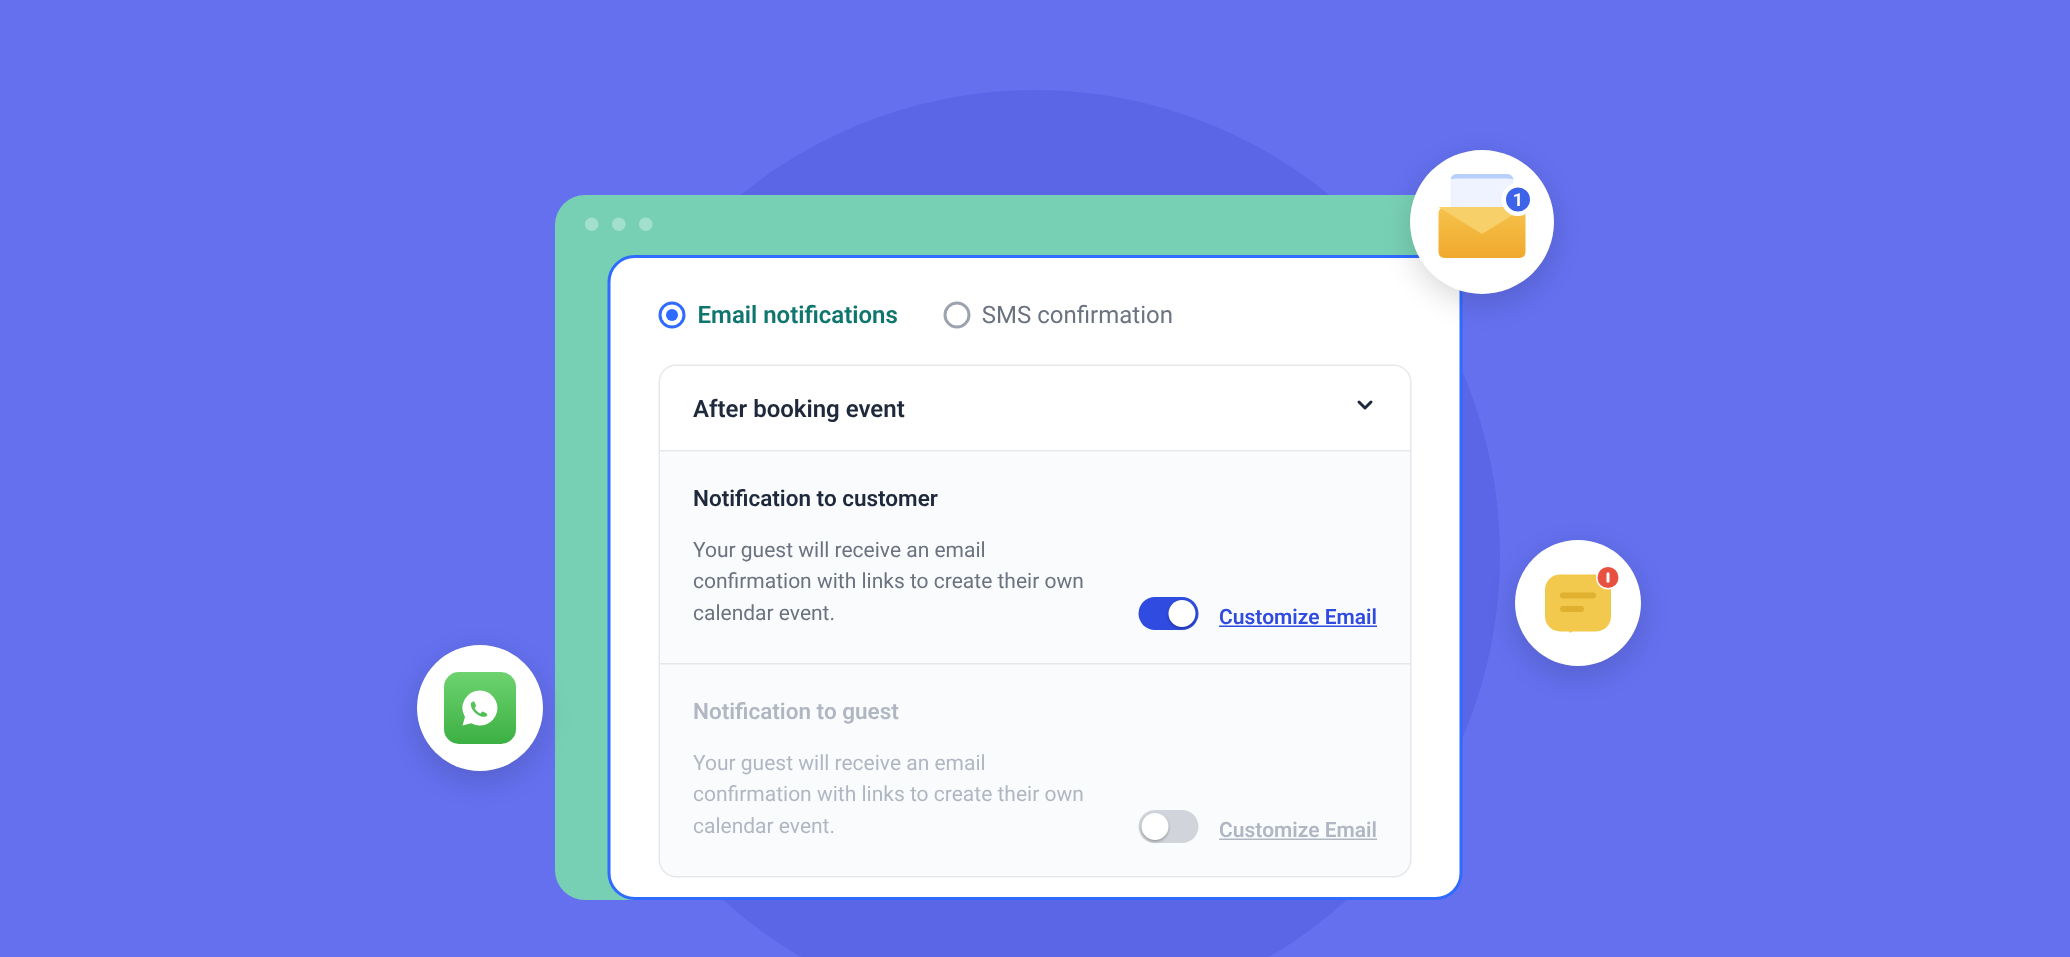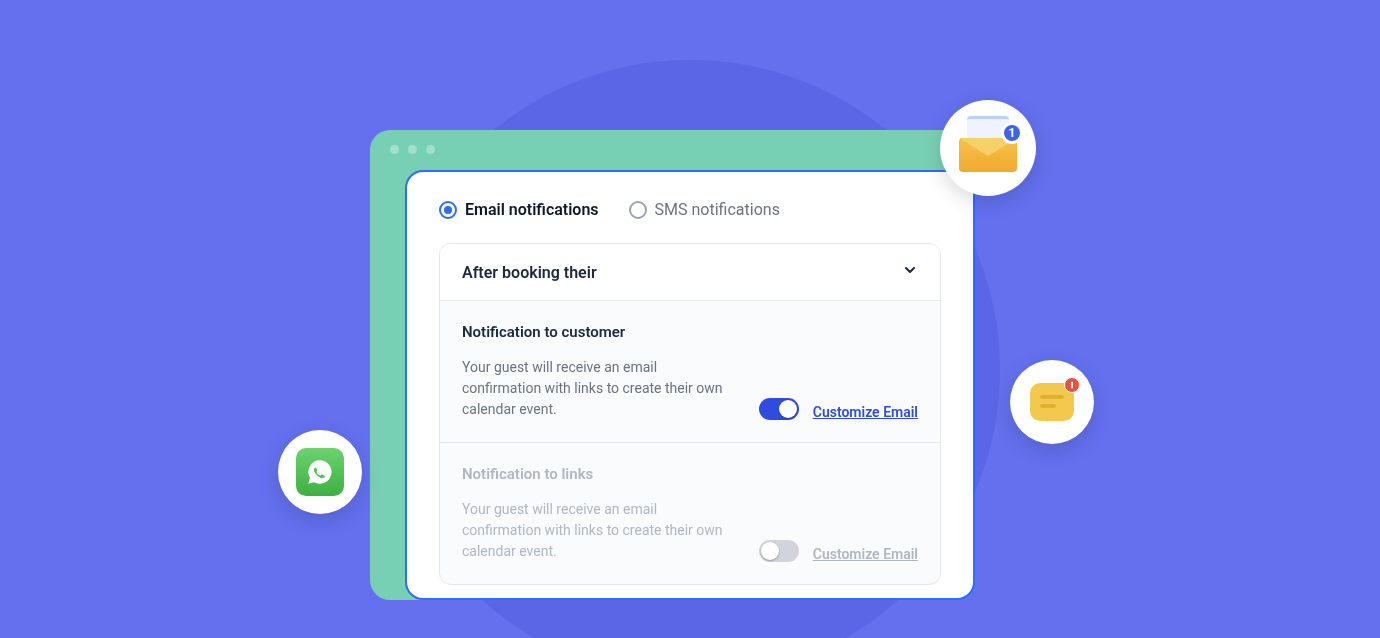--- a/index.html
+++ b/index.html
@@ -61,21 +61,21 @@
     align-items: center;
     gap: 8px;
     cursor: pointer;
   }
   .radio {
     width: 18px; height: 18px; border-radius: 50%;
     border: 2px solid #2f6bff;
     display: flex; align-items: center; justify-content: center;
   }
   .radio .dot { width: 8px; height: 8px; border-radius: 50%; background: #2f6bff; }
-  .tab-active { color: #0f172a; font-weight: 600; }
+  .tab-active { color: #0f766e; font-weight: 600; }
   .tab-inactive { color: #6b7280; }
   .tab-inactive .radio { border-color: #9ca3af; }
 
   .panel {
     border: 1px solid #e5e7eb;
     border-radius: 12px;
     background: #fafbfc;
     overflow: hidden;
   }
   .panel-header {
@@ -221,27 +221,27 @@
 <div class="window-front">
   <div class="tabs">
     <div class="tab tab-active">
       <span class="radio">
           <span class="dot"></span>
         </span>
       <span>Email notifications</span>
     </div>
     <div class="tab tab-inactive">
       <span class="radio"></span>
-      <span>SMS notifications</span>
+      <span>SMS confirmation</span>
     </div>
   </div>
 
   <div class="panel">
     <div class="panel-header">
-      <span>After booking their</span>
+      <span>After booking event</span>
       <span>
         <svg width="16" height="16" viewBox="0 0 24 24" fill="none" stroke="#1e293b" stroke-width="3" stroke-linecap="round" stroke-linejoin="round">
             <polyline points="6 9 12 15 18 9"></polyline>
           </svg>
       </span>
     </div>
 
     <div class="notif-row">
       <div class="notif-left">
         <div class="notif-title">Notification to customer</div>
@@ -250,21 +250,21 @@
       <div class="notif-right">
         <div class="toggle toggle-on">
             <div class="knob"></div>
           </div>
         <a class="customize">Customize Email</a>
       </div>
     </div>
 
     <div class="notif-row row-disabled">
       <div class="notif-left">
-        <div class="notif-title">Notification to links</div>
+        <div class="notif-title">Notification to guest</div>
         <div class="notif-desc">Your guest will receive an email confirmation with links to create their own calendar event.</div>
       </div>
       <div class="notif-right">
         <div class="toggle toggle-off">
             <div class="knob"></div>
           </div>
         <a class="customize">Customize Email</a>
       </div>
     </div>
   </div>

